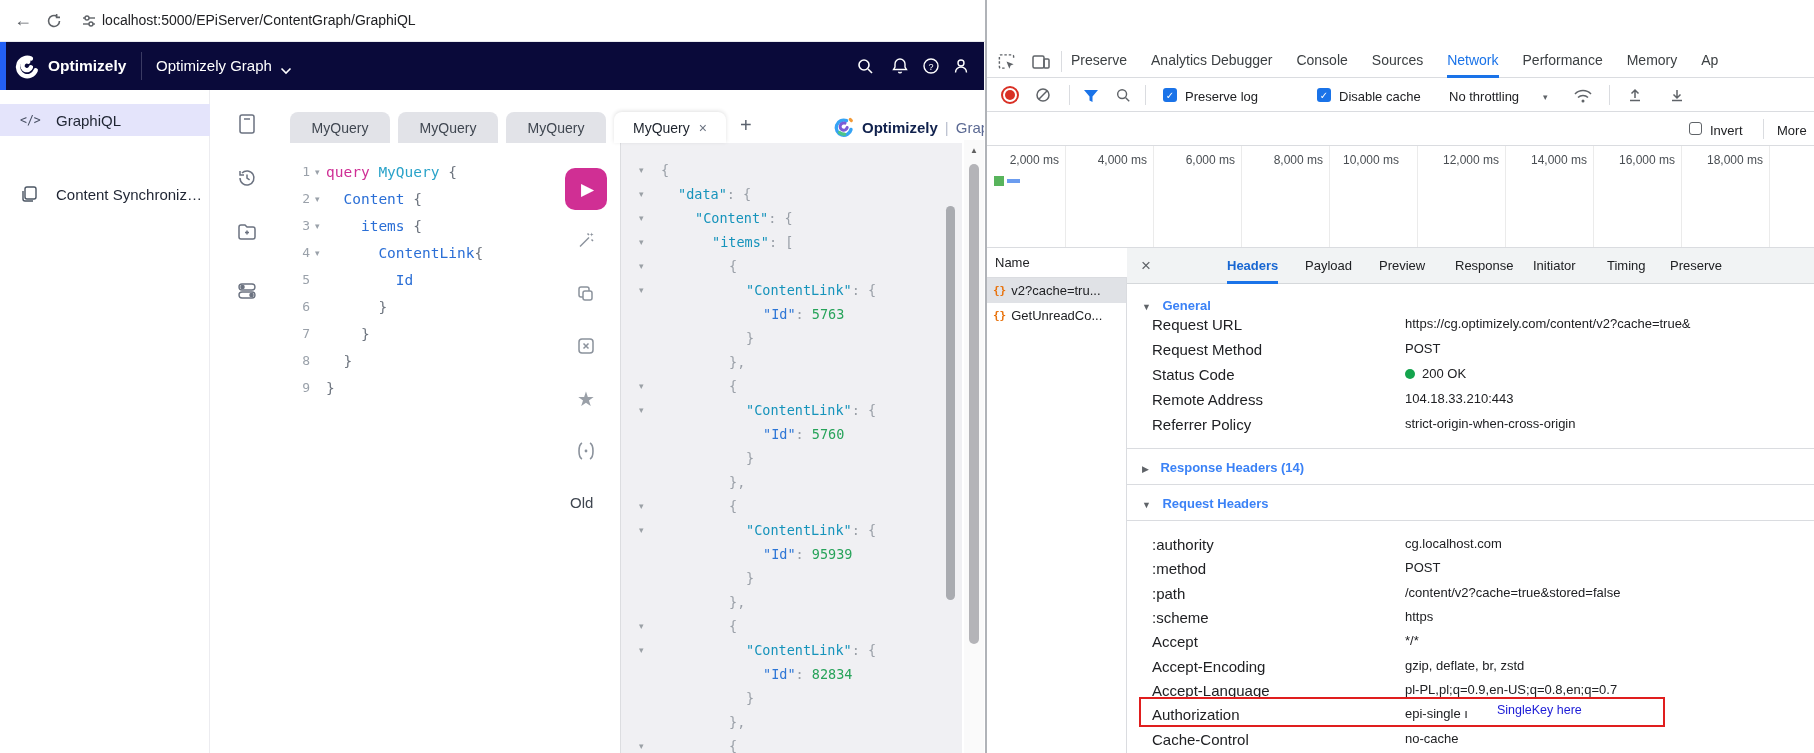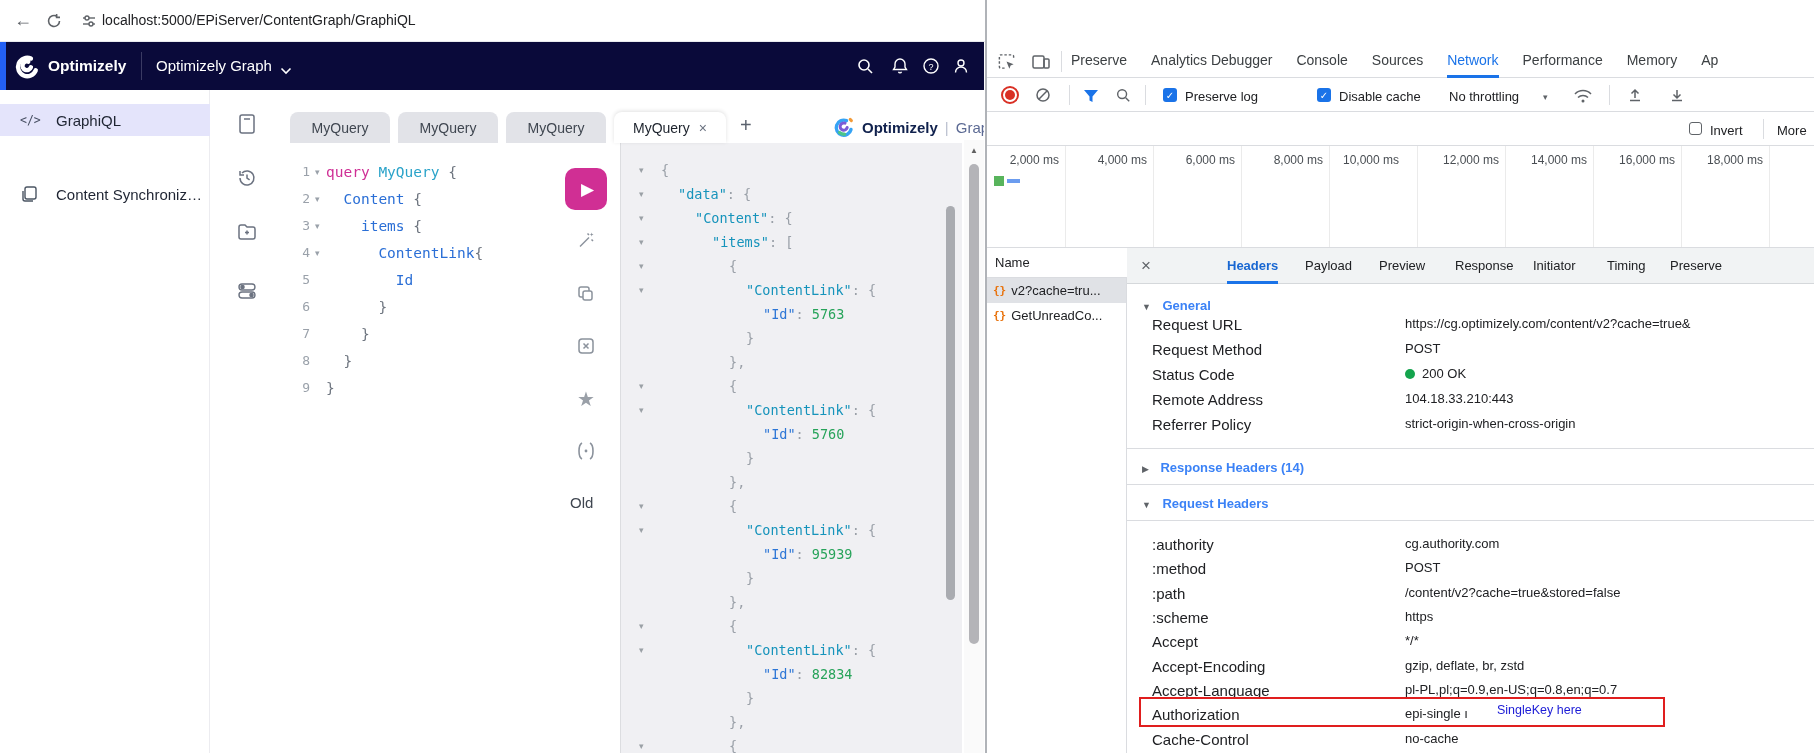--- a/index.html
+++ b/index.html
@@ -657,21 +657,21 @@
         </div>
         <div class="kvrow" style="top: 164px;">
           <span class="kvk">Referrer Policy</span>
           <span class="kvv">
             <span>strict-origin-when-cross-origin</span>
           </span>
         </div>
         <div class="kvrow" style="top: 284px;">
           <span class="kvk">:authority</span>
           <span class="kvv">
-            <span>cg.authority.com</span>
+            <span>cg.localhost.com</span>
           </span>
         </div>
         <div class="kvrow" style="top: 308px;">
           <span class="kvk">:method</span>
           <span class="kvv">
             <span>POST</span>
           </span>
         </div>
         <div class="kvrow" style="top: 333px;">
           <span class="kvk">:path</span>

